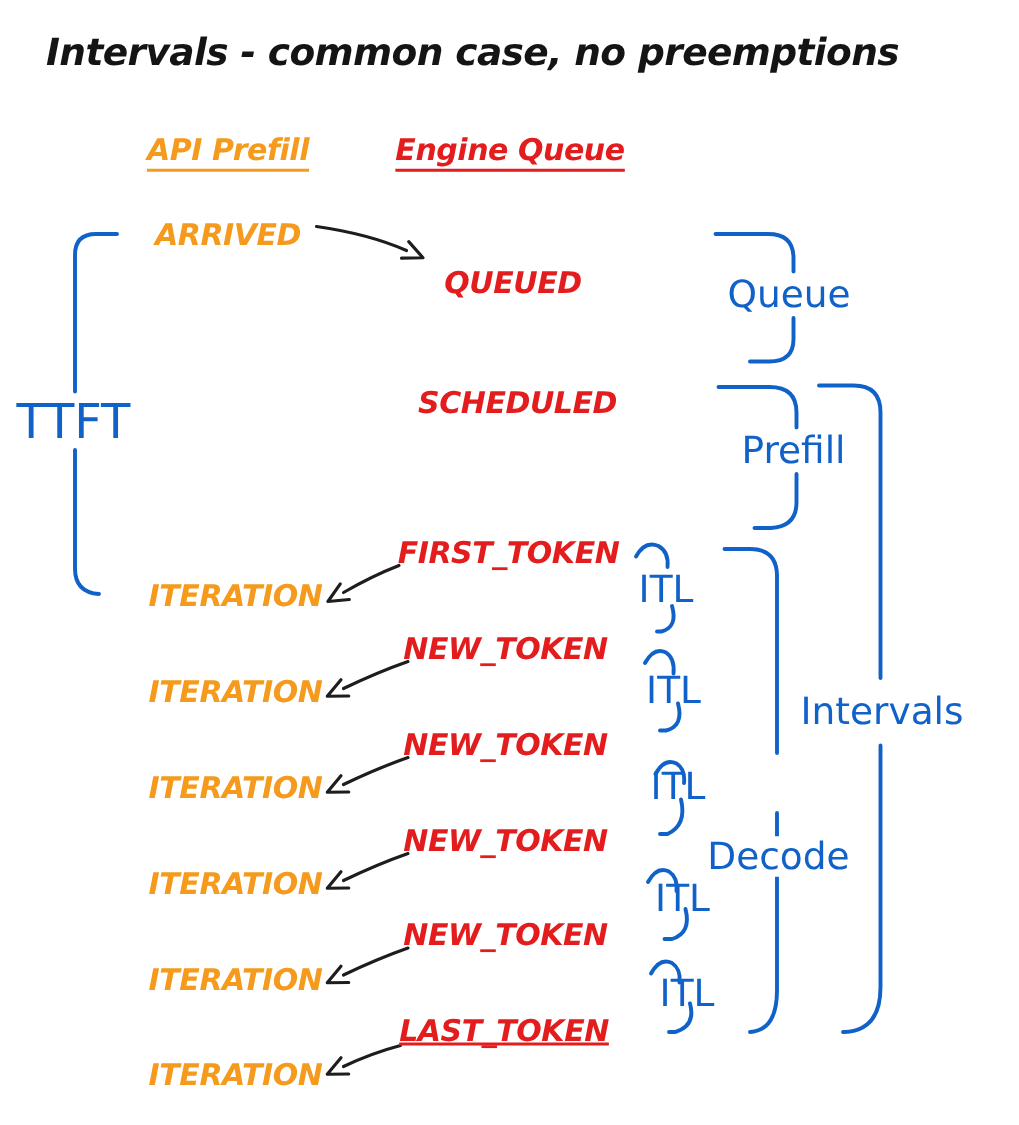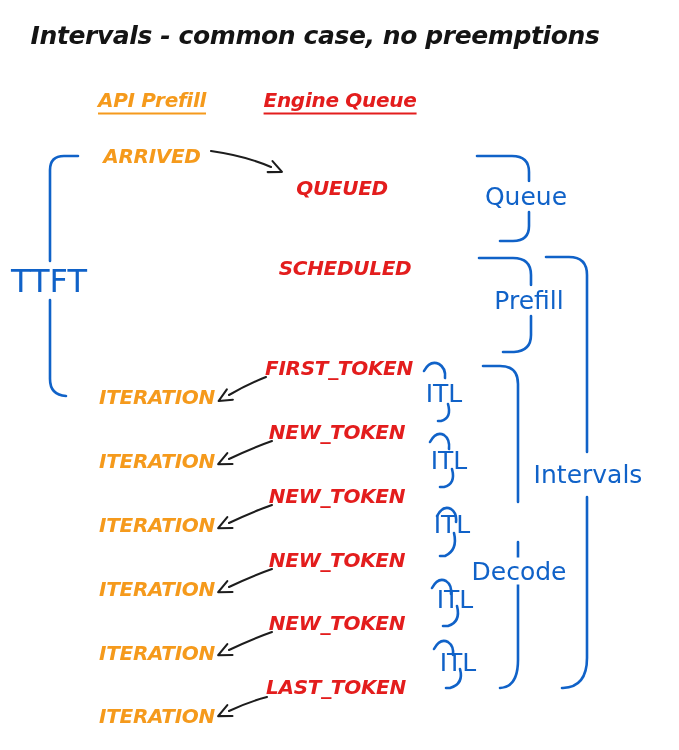--- a/index.html
+++ b/index.html
@@ -94,21 +94,21 @@
   <div class="lbl hand event api" style="left:157px;top:653px;">ITERATION</div>
   <div class="lbl hand event api" style="left:157px;top:716px;">ITERATION</div>
 
   <div class="lbl hand event eng" style="left:342px;top:188px;">QUEUED</div>
   <div class="lbl hand event eng" style="left:339px;top:368px;">FIRST_TOKEN</div>
   <div class="lbl hand event eng" style="left:345px;top:268px;">SCHEDULED</div>
   <div class="lbl hand event eng" style="left:337px;top:432px;">NEW_TOKEN</div>
   <div class="lbl hand event eng" style="left:337px;top:496px;">NEW_TOKEN</div>
   <div class="lbl hand event eng" style="left:337px;top:560px;">NEW_TOKEN</div>
   <div class="lbl hand event eng" style="left:337px;top:623px;">NEW_TOKEN</div>
-  <div class="lbl hand event eng" style="left:336px;top:687px;">LAST_TOKEN</div>
+  <div class="lbl hand event eng" style="left:336px;top:687px;text-decoration:underline;">LAST_TOKEN</div>
 
   <div class="lbl ivl ivl-ttft" style="left:49px;top:281px;">TTFT</div>
   <div class="lbl ivl ivl-big" style="left:526px;top:196px;">Queue</div>
   <div class="lbl ivl ivl-big" style="left:529px;top:300px;">Prefill</div>
   <div class="lbl ivl ivl-big" style="left:588px;top:474px;">Intervals</div>
   <div class="lbl ivl ivl-big" style="left:519px;top:523px;margin-top:48px;">Decode</div>
   <div class="lbl ivl ivl-itl" style="left:444px;top:393px;">ITL</div>
   <div class="lbl ivl ivl-itl" style="left:449px;top:460px;">ITL</div>
   <div class="lbl ivl ivl-itl" style="left:452px;top:524px;">ITL</div>
   <div class="lbl ivl ivl-itl" style="left:455px;top:599px;">ITL</div>

